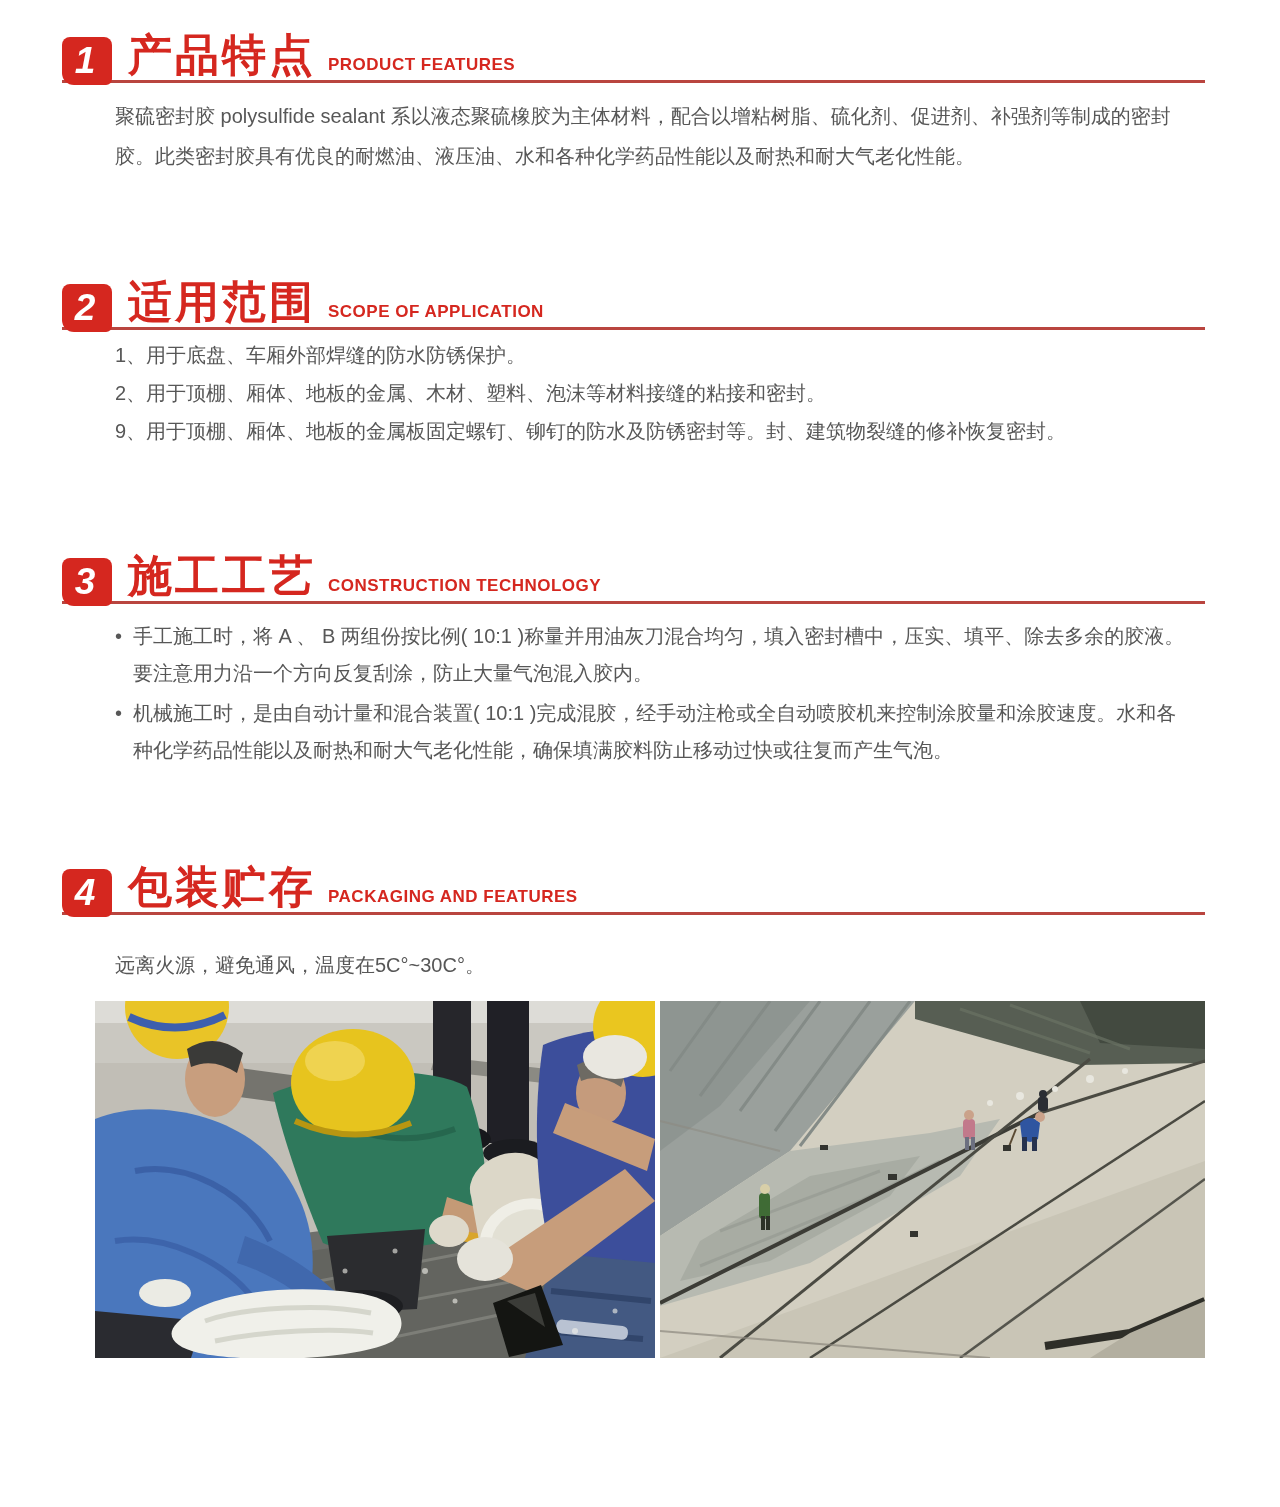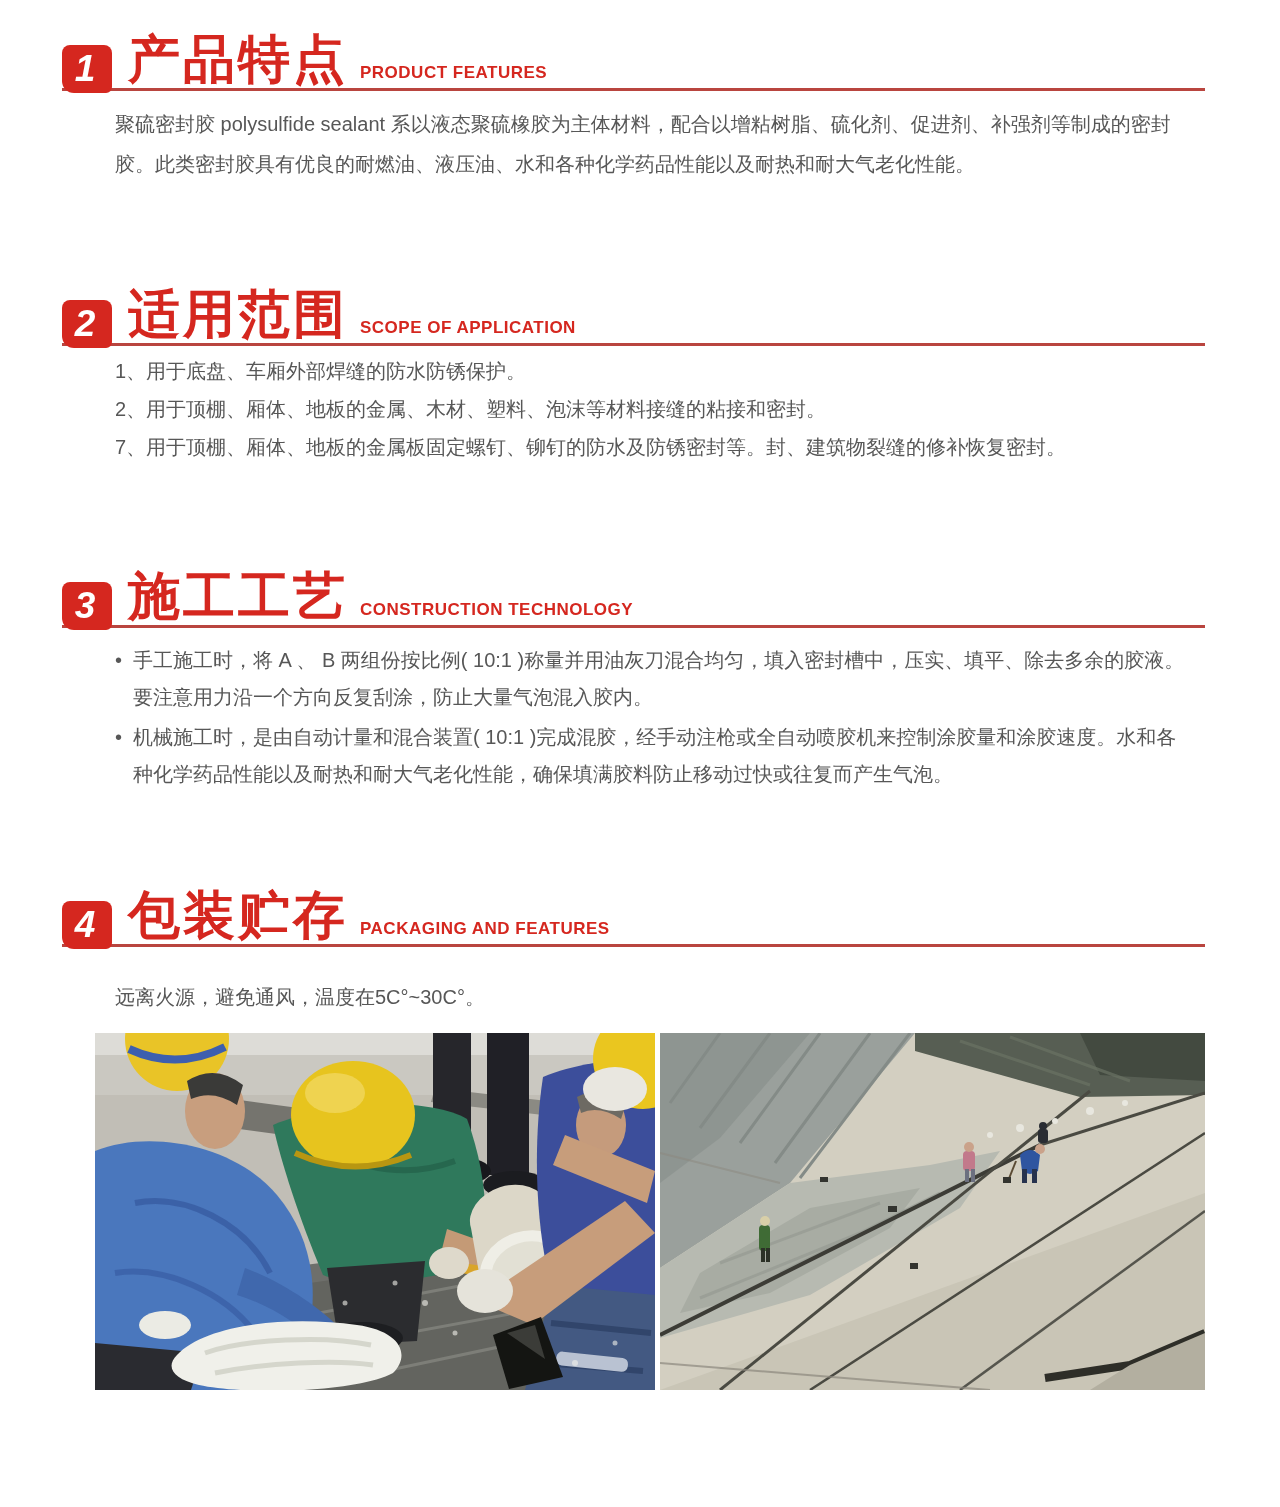--- a/index.html
+++ b/index.html
@@ -41,21 +41,21 @@
     font-weight:bold;
     font-style:italic;
     display:flex;
     align-items:center;
     justify-content:center;
     margin-bottom:-5px;
     flex:0 0 auto;
     padding-right:4px;
   }
   .title-zh{
-    font-size:52px;
+    font-size:44px;
     line-height:1;
     font-weight:900;
     color:var(--accent);
     letter-spacing:3px;
     margin:0 0 3px 16px;
     white-space:nowrap;
   }
   .title-en{
     font-size:17px;
     font-weight:700;
@@ -134,21 +134,21 @@
     <div class="sec-header">
       <div class="num-box">
         <span>2</span>
       </div>
       <h2 class="title-zh">适用范围</h2>
       <span class="title-en">SCOPE OF APPLICATION</span>
     </div>
     <div class="sec-body num-list">
       <div class="li">1、用于底盘、车厢外部焊缝的防水防锈保护。</div>
       <div class="li">2、用于顶棚、厢体、地板的金属、木材、塑料、泡沫等材料接缝的粘接和密封。</div>
-      <div class="li">7、用于顶棚、厢体、地板的金属板固定螺钉、铆钉的防水及防锈密封等。封、建筑物裂缝的修补恢复密封。</div>
+      <div class="li">9、用于顶棚、厢体、地板的金属板固定螺钉、铆钉的防水及防锈密封等。封、建筑物裂缝的修补恢复密封。</div>
     </div>
   </section>
 
   <section id="sec3">
     <div class="sec-header">
       <div class="num-box">
         <span>3</span>
       </div>
       <h2 class="title-zh">施工工艺</h2>
       <span class="title-en">CONSTRUCTION TECHNOLOGY</span>

